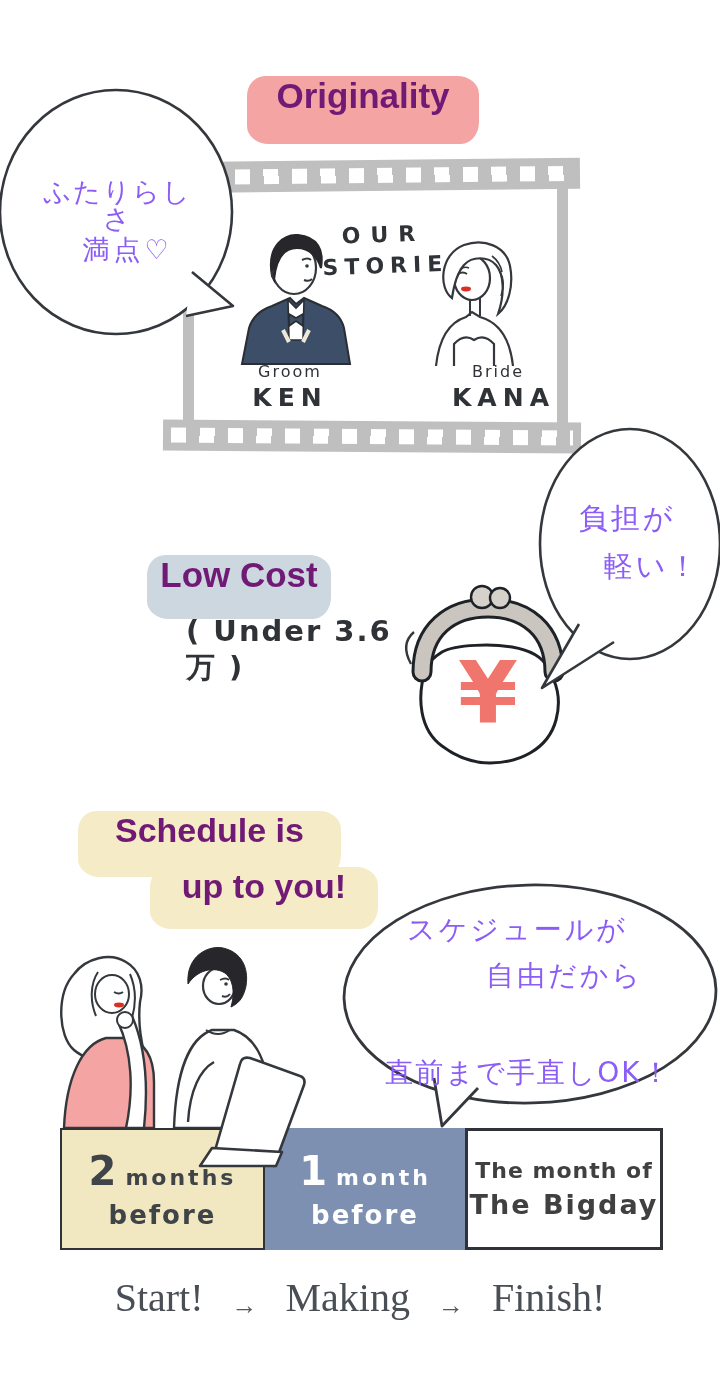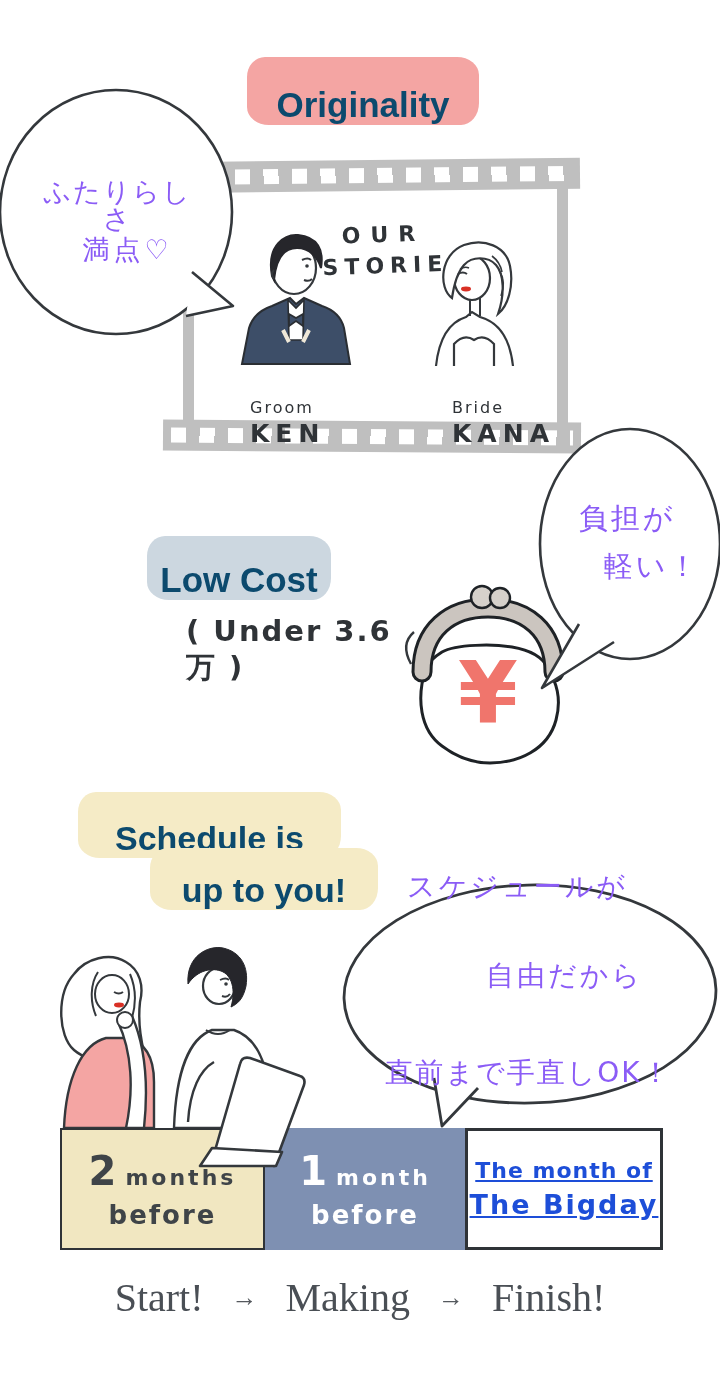--- a/index.html
+++ b/index.html
@@ -12,22 +12,22 @@
     --coral:#F0756C;
     --filmgray:#BFBFBF;
     --claspgray:#CBC5BF;
   }
   *{margin:0;padding:0;box-sizing:border-box;}
   body{background:#fff;font-family:"DejaVu Sans",sans-serif;}
   .stage{position:relative;width:720px;height:1384px;background:#fff;overflow:hidden;}
   .abs{position:absolute;}
 
   
-  .badge{position:absolute;display:flex;align-items:flex-end;justify-content:center;
-         color:#0c4a6e;font-family:"Liberation Sans","DejaVu Sans",sans-serif;font-weight:700;}
+  .badge{position:absolute;display:flex;align-items:flex-start;justify-content:center;
+         color:#701a75;font-family:"Liberation Sans","DejaVu Sans",sans-serif;font-weight:700;margin-top:19px;}
   .badge-originality{left:247px;top:57px;width:232px;height:68px;background:var(--pink);
          border-radius:18px 22px 18px 22px/20px 18px 22px 18px;font-size:35px;}
   .badge-lowcost{left:147px;top:536px;width:184px;height:64px;background:var(--bluegray);
          border-radius:18px 22px 18px 22px/20px 18px 22px 18px;font-size:35px;}
   .badge-sched1{left:78px;top:792px;width:263px;height:66px;background:var(--yellow);
          border-radius:18px 22px 18px 22px/20px 18px 22px 18px;font-size:34px;z-index:3;}
   .badge-sched2{left:150px;top:848px;width:228px;height:62px;background:var(--yellow);
          border-radius:18px 22px 18px 22px/20px 18px 22px 18px;font-size:34px;z-index:3;}
 
   
@@ -37,45 +37,45 @@
   .film-band-top{left:170px;top:160px;width:410px;transform:rotate(-0.6deg);}
   .film-band-bottom{left:163px;top:421px;width:418px;transform:rotate(0.4deg);}
   .film-bar{position:absolute;width:11px;background:var(--filmgray);top:188px;height:236px;z-index:1;}
   .film-bar-left{left:183px;}
   .film-bar-right{left:557px;}
 
   .handprint{font-family:"DejaVu Sans",sans-serif;color:#2F3337;}
   .film-title{left:322px;top:222px;width:124px;text-align:center;z-index:2;transform:rotate(-2deg);}
   .film-title .t1{font-size:22px;font-weight:700;letter-spacing:10px;}
   .film-title .t2{font-size:22px;font-weight:700;letter-spacing:6px;margin-top:6px;}
-  .person-label{position:absolute;z-index:2;margin-top:36px;}
+  .person-label{position:absolute;text-align:center;z-index:2;}
   .person-label .role{font-size:16px;letter-spacing:2px;}
   .person-label .name{font-size:25px;letter-spacing:6px;font-weight:700;margin-top:2px;}
 
   .undercost{left:186px;top:614px;width:232px;font-size:29px;letter-spacing:2px;font-weight:700;z-index:2;}
 
   
   .bubbletext{position:absolute;z-index:6;color:#8b5cf6;text-align:center;line-height:1.0;}
 
   
   .timeline-block{position:absolute;top:1128px;height:122px;display:flex;flex-direction:column;
       align-items:center;justify-content:center;z-index:4;font-family:"DejaVu Sans",sans-serif;}
   .tb1{left:60px;width:205px;background:var(--cream);border:2px solid #2F3337;color:#3F4448;}
   .tb2{left:265px;width:200px;background:var(--slate);color:#fff;}
-  .tb3{left:465px;width:198px;background:#fff;border:3px solid #2F3337;color:#1d4ed8;text-decoration:underline;}
+  .tb3{left:465px;width:198px;background:#fff;border:3px solid #2F3337;color:#404040;}
   .tl-line1{display:flex;align-items:baseline;gap:9px;}
   .tl-num{font-size:40px;font-weight:700;}
   .tl-unit{font-size:22px;letter-spacing:3px;font-weight:700;}
   .tl-line2{font-size:26px;letter-spacing:2px;font-weight:700;margin-top:6px;}
   .tb3 .tl-word1{font-size:22px;letter-spacing:1px;font-weight:700;}
   .tb3 .tl-line2{font-size:27px;letter-spacing:2px;}
 
   
   .footer{position:absolute;left:0;top:1274px;width:720px;display:flex;justify-content:center;
-      align-items:center;gap:28px;font-family:"Liberation Serif","DejaVu Serif",serif;
+      align-items:flex-end;gap:28px;font-family:"Liberation Serif","DejaVu Serif",serif;
       font-size:40px;color:#4A4F55;z-index:2;}
   .footer .arrow{font-size:26px;color:#54585D;}
 
   svg{position:absolute;overflow:visible;}
 </style>
 </head>
 <body>
 
 <div class="stage">
 
@@ -166,21 +166,21 @@
   <div class="badge badge-sched2">
     <span>up to you!</span>
   </div>
 
   <svg style="left:338px;top:878px;z-index:5" width="386" height="254" viewBox="0 0 386 254">
     <g transform="rotate(-1.5 192 116)">
       <ellipse cx="192" cy="116" rx="186" ry="109" fill="#fff" stroke="#34383C" stroke-width="2.8"></ellipse>
     </g>
     <path d="M96,200 L104,248 L140,210" fill="#fff" stroke="#34383C" stroke-width="2.8" stroke-linejoin="round"></path>
   </svg>
-  <div class="bubbletext" style="left:405px;top:873px;width:225px;font-size:28px;letter-spacing:3px;">スケジュールが</div>
+  <div class="bubbletext" style="left:405px;top:916px;width:225px;font-size:28px;letter-spacing:3px;">スケジュールが</div>
   <div class="bubbletext" style="left:482px;top:962px;width:165px;font-size:28px;letter-spacing:3px;">自由だから</div>
   <div class="bubbletext" style="left:366px;top:1012px;width:325px;font-size:28px;letter-spacing:2px;margin-top:47px;">直前まで手直しOK！</div>
 
   <svg style="left:46px;top:940px;z-index:3" width="266" height="200" viewBox="0 0 266 200">
 
     <path d="M28,110 C12,96 10,54 28,34 C40,18 64,12 80,22 C94,30 98,46 94,62 C92,80 94,96 98,112 C86,126 44,124 28,110 Z" fill="#fff" stroke="#34383C" stroke-width="2.4"></path>
     <ellipse cx="66" cy="54" rx="17" ry="19" fill="#fff" stroke="#34383C" stroke-width="2"></ellipse>
     <path d="M52,32 C44,44 44,62 50,76 M84,34 C90,48 90,64 86,78" fill="none" stroke="#34383C" stroke-width="2"></path>
     <path d="M68,52 q5,3 9,0" stroke="#34383C" stroke-width="2" fill="none"></path>
     <ellipse cx="73" cy="65" rx="5" ry="2.4" fill="#D93025"></ellipse>

